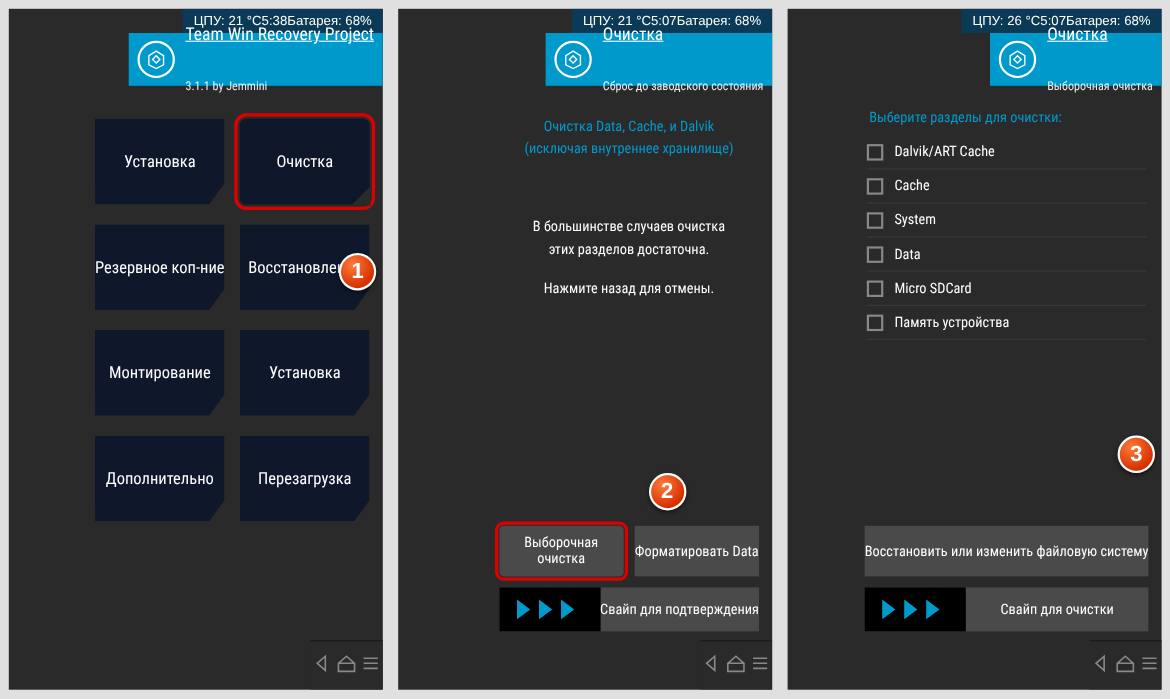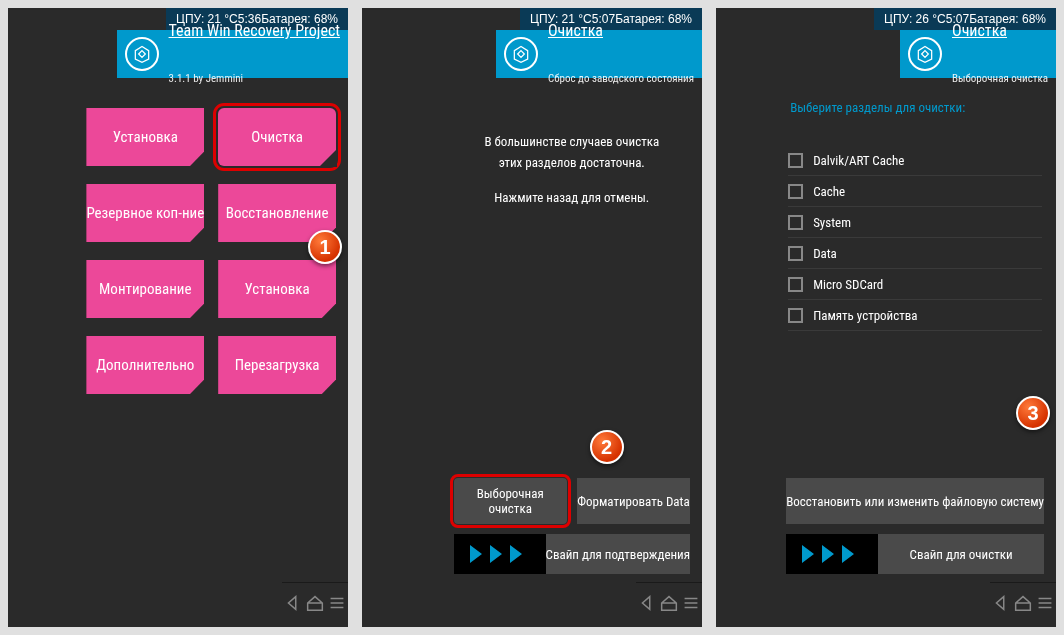--- a/index.html
+++ b/index.html
@@ -65,24 +65,24 @@
 
   
   .grid {
     display: grid;
     grid-template-columns: 1fr 1fr;
     gap: 18px 14px;
     padding: 22px 6px 0 6px;
   }
   .tile {
     position: relative;
-    background: #ec4899;
+    background: #0f172a;
     color: #fff;
     font-size: 15px;
-    height: 58px;
+    height: 78px;
     display: flex;
     align-items: center;
     justify-content: center;
     text-align: center;
     cursor: pointer;
     clip-path: polygon(0 0, 100% 0, 100% 75%, 88% 100%, 0 100%);
   }
   .tile-hl {
     outline: 3px solid #d00;
     outline-offset: 2px;
@@ -161,21 +161,21 @@
     color: #fff;
     font-size: 13px;
   }
 
   
   .section-title {
     color: #0099cc;
     font-size: 13px;
     padding: 14px 10px 8px 10px;
   }
-  .check-list { padding: 0 8px; margin-top: 22px; }
+  .check-list { padding: 0 8px; }
   .check-item {
     display: flex;
     align-items: center;
     gap: 10px;
     color: #fff;
     font-size: 13px;
     height: 31px;
     border-bottom: 1px solid #3a3a3a;
     cursor: pointer;
   }
@@ -215,21 +215,21 @@
     z-index: 20;
     font-family: Arial, sans-serif;
   }
 </style>
 </head>
 <body>
 
 <div class="phone">
   <div class="status-bar">
     <span>ЦПУ: 21 °C</span>
-    <span>5:36</span>
+    <span>5:38</span>
     <span>Батарея: 68%</span>
   </div>
   <div class="header">
     <div class="logo">
       <svg viewBox="0 0 24 24">
           <path d="M4 18 L4 8 L12 3 L20 8 L20 18 L12 22 Z M8 12 L12 8 L16 12 L12 16 Z" fill="none" stroke="#fff" stroke-width="1.5"></path>
         </svg>
     </div>
     <div class="header-text">
       <div class="header-title">Team Win Recovery Project</div>
@@ -273,20 +273,24 @@
       <svg viewBox="0 0 24 24">
           <path d="M4 18 L4 8 L12 3 L20 8 L20 18 L12 22 Z M8 12 L12 8 L16 12 L12 16 Z" fill="none" stroke="#fff" stroke-width="1.5"></path>
         </svg>
     </div>
     <div class="header-text">
       <div class="header-title">Очистка</div>
       <div class="header-sub">Сброс до заводского состояния</div>
     </div>
   </div>
   <div class="content">
+    <div class="info-top">
+      <div>Очистка Data, Cache, и Dalvik</div>
+      <div>(исключая внутреннее хранилище)</div>
+    </div>
     <div class="info-mid">
       <div>В большинстве случаев очистка</div>
       <div>этих разделов достаточна.</div>
       <div style="height:14px"></div>
       <div>Нажмите назад для отмены.</div>
     </div>
     <div style="flex:1"></div>
     <div class="btn-row">
       <div class="btn btn-hl">Выборочная очистка</div>
       <div class="btn">Форматировать Data</div>

